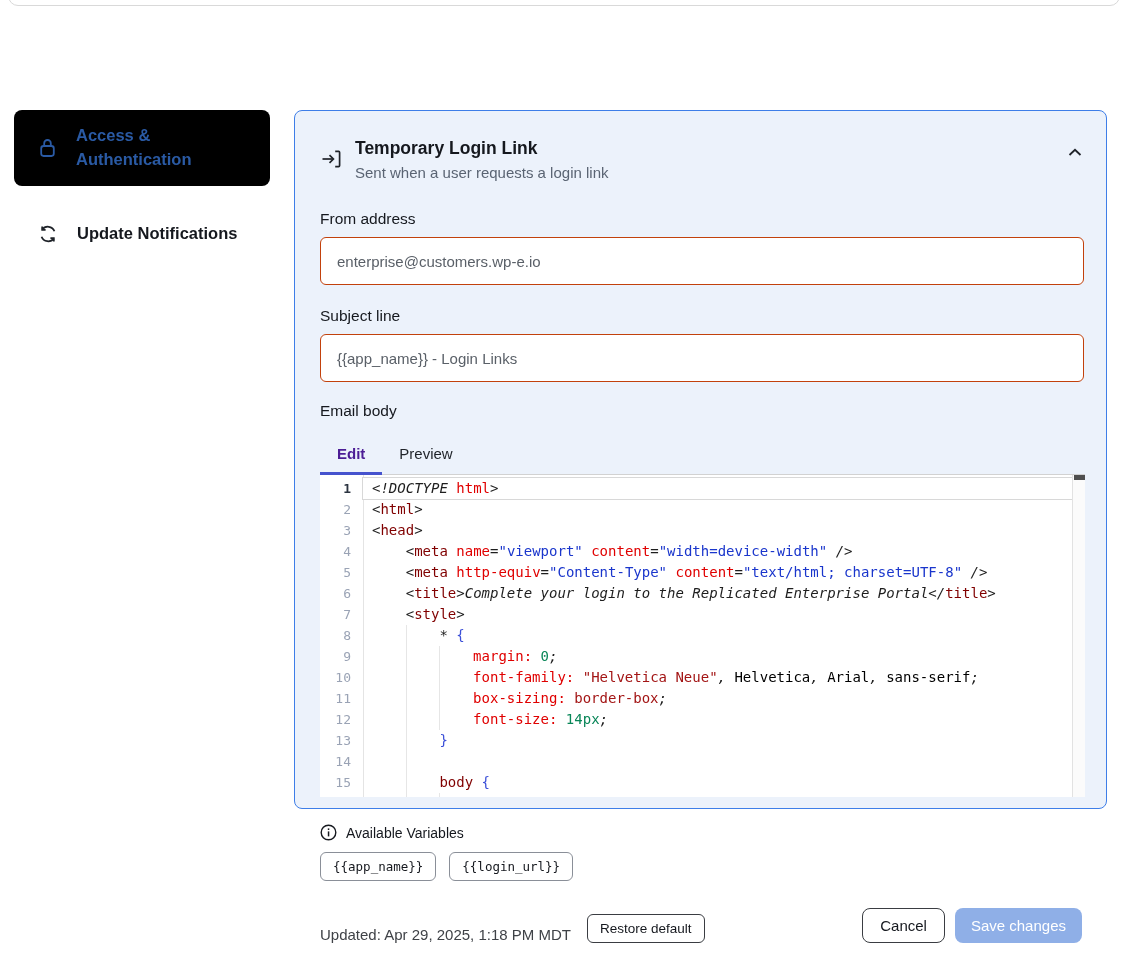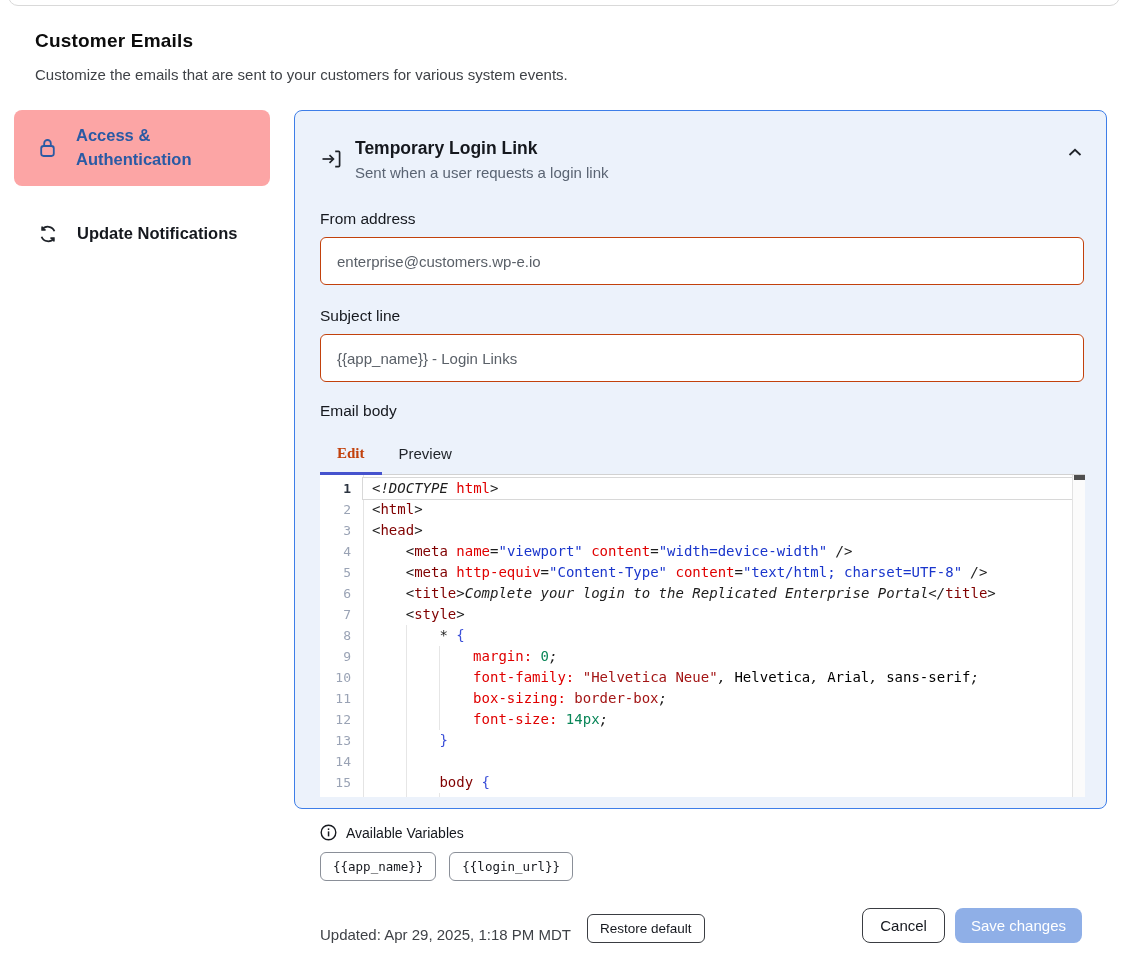--- a/index.html
+++ b/index.html
@@ -12,21 +12,21 @@
     border:1px solid #D9D9D9; border-radius:10px; background:#fff; }
 
   .page-header { position:absolute; left:35px; top:30px; width:900px; }
   .page-title { font-size:19px; font-weight:700; color:#0c0c0c; letter-spacing:.2px; }
   .page-subtitle { margin-top:14px; font-size:15px; color:#3F4247; }
 
   
   .sidebar { position:absolute; left:14px; top:110px; width:256px; }
   .side-item { display:flex; align-items:center; gap:19px; padding:14px 10px 14px 24px;
     border-radius:8px; cursor:pointer; }
-  .side-item.active { background:#fca5a5; }
+  .side-item.active { background:#000000; }
   .side-item.active .side-label { color:#2A5AA4; }
   .side-item + .side-item { margin-top:22px; }
   .side-label { font-size:16.5px; font-weight:600; line-height:1.45; color:#15181E; max-width:165px; }
   .side-icon { flex:0 0 auto; display:flex; }
 
   
   .panel { position:absolute; left:294px; top:110px; width:813px; height:699px;
     background:#ECF2FB; border:1px solid #3E7EE8; border-radius:8px; padding:27px 24px 22px 25px; }
 
   .panel-header { display:flex; align-items:flex-start; gap:13px; }
@@ -41,21 +41,21 @@
   .text-input { margin-top:9px; width:764px; height:48px; background:#fff;
     border:1px solid #c2410c; border-radius:6px; padding:0 16px; font-size:15px;
     color:#5A6068; font-family:"Liberation Sans", sans-serif; }
   .lbl-subject { margin-top:22px; }
   .lbl-body { margin-top:20px; }
 
   
   .tabbar { position:relative; margin-top:12px; width:765px; border-bottom:1px solid #D2D2D2; }
   .tabs { display:flex; }
   .tab { padding:13px 17px 12px; font-size:15px; color:#1F2329; cursor:pointer; }
-  .tab.active { color:#c2410c; font-weight:700;font-family:Liberation Serif, serif; }
+  .tab.active { color:#4c1d95; font-weight:700; }
   .tab-underline { position:absolute; left:0; bottom:-1px; width:62px; height:3px; background:#4653CE; }
 
   
   .editor { position:relative; width:765px; height:322px; background:#fff; overflow:hidden;
     font-family:"DejaVu Sans Mono", monospace; font-size:14px; line-height:21px; cursor:text; }
   .gutter-rule { position:absolute; left:43px; top:0; bottom:0; border-left:1px solid #E4E4E4; }
   .code-lines { position:relative; padding-top:3px; }
   .code-line { display:flex; height:21px; white-space:pre; }
   .ln { flex:0 0 43px; text-align:right; padding-right:12px; color:#9AA3B5; font-size:13px; }
   .code-line.active .ln { color:#2B3340; font-weight:600; }
@@ -96,24 +96,20 @@
 
   svg { display:block; }
 </style>
 </head>
 <body>
 
 <div class="stage">
 
   <div class="prev-card-edge"></div>
 
-  <div class="page-header">
-    <div class="page-title">Customer Emails</div>
-    <div class="page-subtitle">Customize the emails that are sent to your customers for various system events.</div>
-  </div>
 
   <div class="sidebar">
     <div class="side-item active">
       <span class="side-icon">
         <svg width="19" height="22" viewBox="0 0 19 22" fill="none">
           <rect x="3.2" y="9" width="12.6" height="10" rx="2.4" stroke="#2A5AA4" stroke-width="1.8"></rect>
           <path d="M6.2 9 V6.3 a3.3 3.3 0 0 1 6.6 0 V9" stroke="#2A5AA4" stroke-width="1.8" fill="none"></path>
         </svg>
       </span>
       <span class="side-label">Access &amp; Authentication</span>

